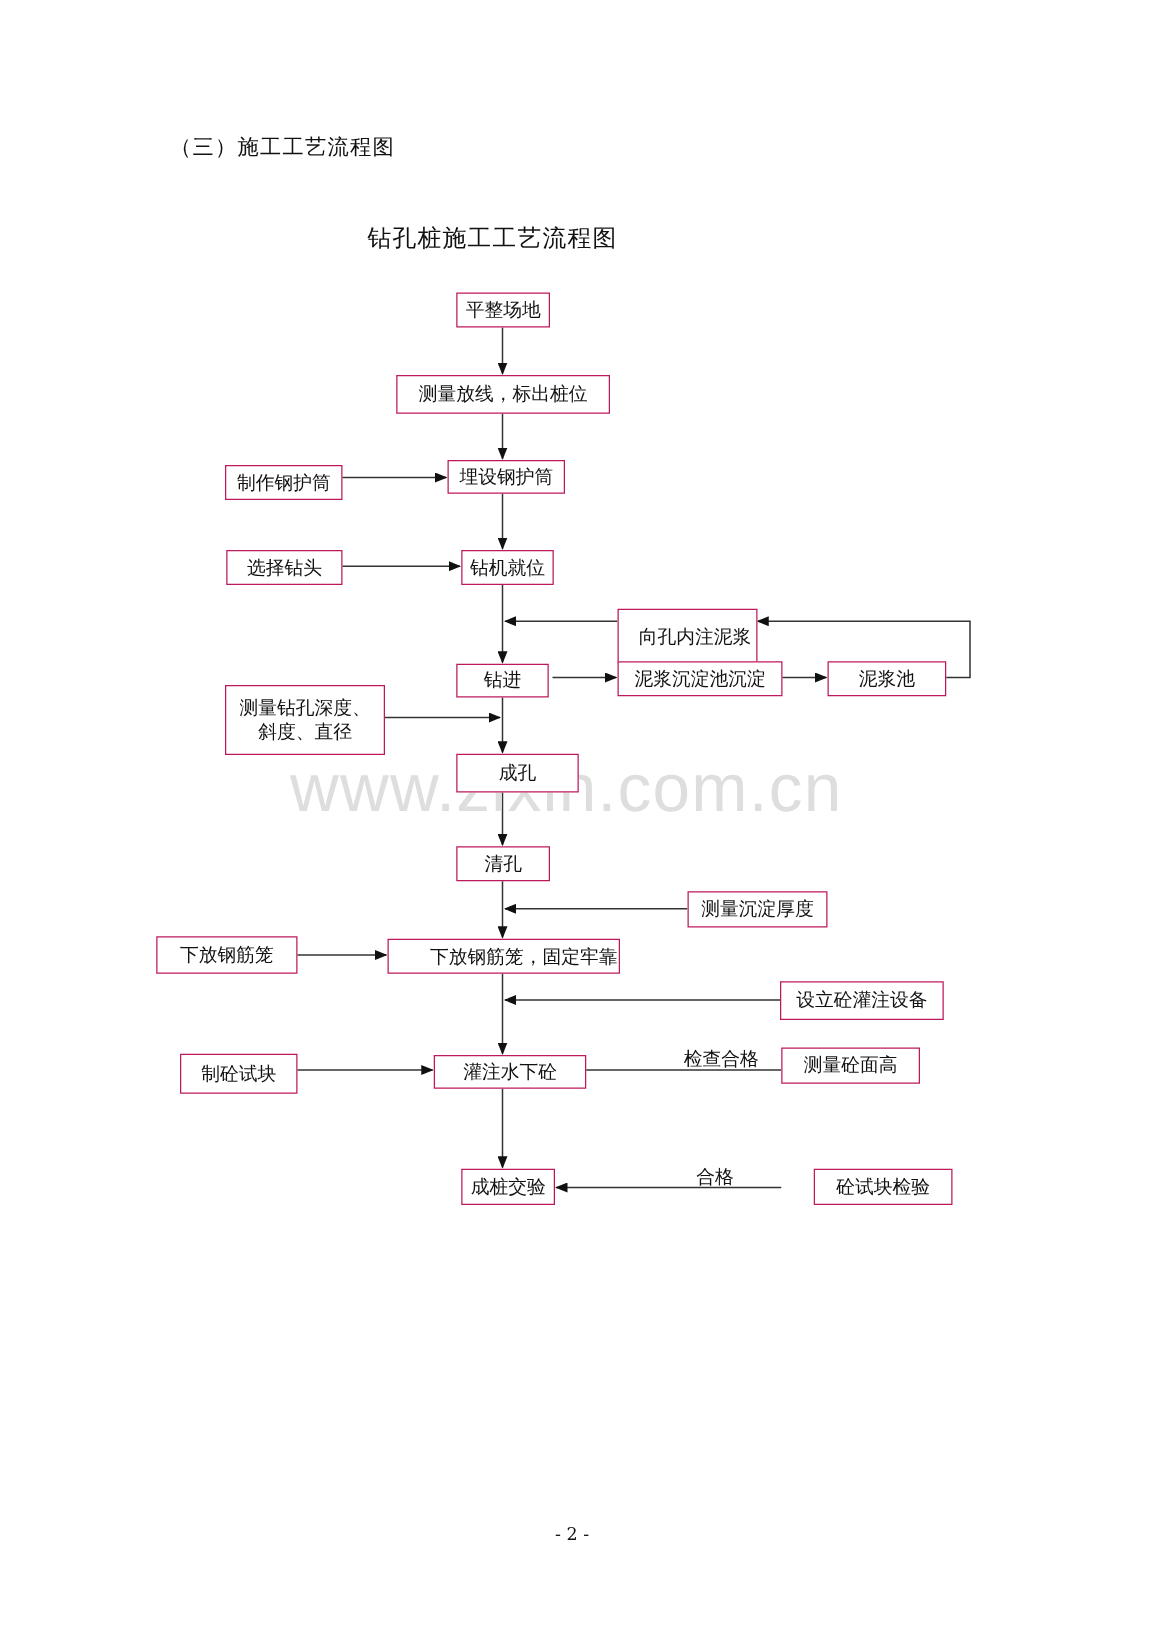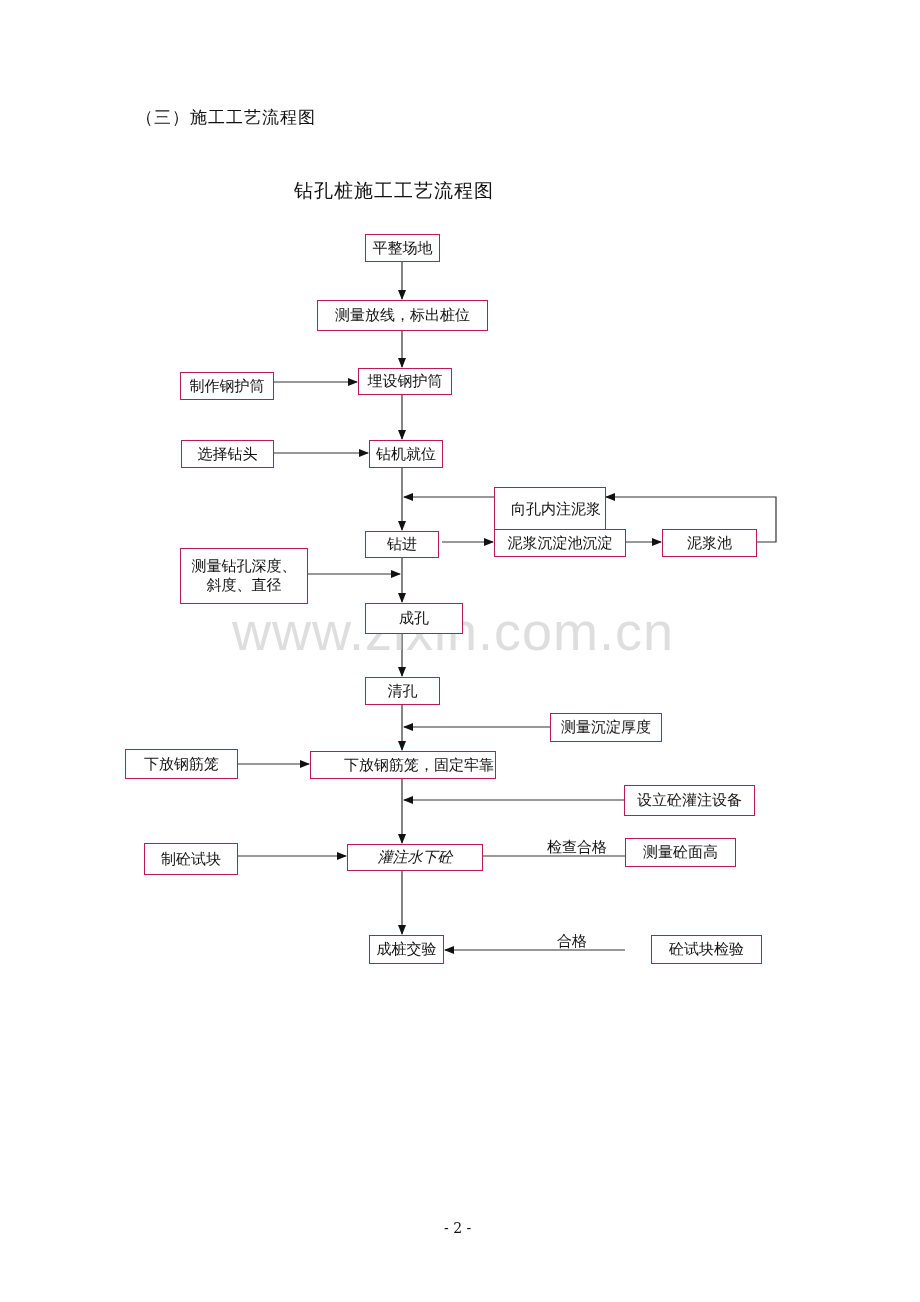--- a/index.html
+++ b/index.html
@@ -61,21 +61,21 @@
   <div class="watermark">www.zixin.com.cn</div>
 
   <div class="box" style="left:365px;top:234px;width:75px;height:28px;">平整场地</div>
   <div class="box" style="left:317px;top:300px;width:171px;height:31px;">测量放线，标出桩位</div>
   <div class="box" style="left:358px;top:368px;width:94px;height:27px;">埋设钢护筒</div>
   <div class="box" style="left:369px;top:440px;width:74px;height:28px;">钻机就位</div>
   <div class="box" style="left:365px;top:531px;width:74px;height:27px;">钻进</div>
   <div class="box" style="left:365px;top:603px;width:98px;height:31px;">成孔</div>
   <div class="box" style="left:365px;top:677px;width:75px;height:28px;">清孔</div>
   <div class="box" style="left:310px;top:751px;width:186px;height:28px;padding-left:32px;">下放钢筋笼，固定牢靠</div>
-  <div class="box" style="left:347px;top:844px;width:136px;height:27px;font-style:italic;">灌注水下砼</div>
+  <div class="box" style="left:347px;top:844px;width:122px;height:27px;">灌注水下砼</div>
   <div class="box" style="left:369px;top:935px;width:75px;height:29px;">成桩交验</div>
 
   <div class="box" style="left:180px;top:372px;width:94px;height:28px;">制作钢护筒</div>
   <div class="box" style="left:181px;top:440px;width:93px;height:28px;">选择钻头</div>
   <div class="box" style="left:494px;top:487px;width:112px;height:44px;padding-left:12px;">向孔内注泥浆</div>
   <div class="box" style="left:494px;top:529px;width:132px;height:28px;">泥浆沉淀池沉淀</div>
   <div class="box" style="left:662px;top:529px;width:95px;height:28px;">泥浆池</div>
   <div class="box" style="left:180px;top:548px;width:128px;height:56px;">测量钻孔深度、
 斜度、直径</div>
   <div class="box" style="left:550px;top:713px;width:112px;height:29px;">测量沉淀厚度</div>

